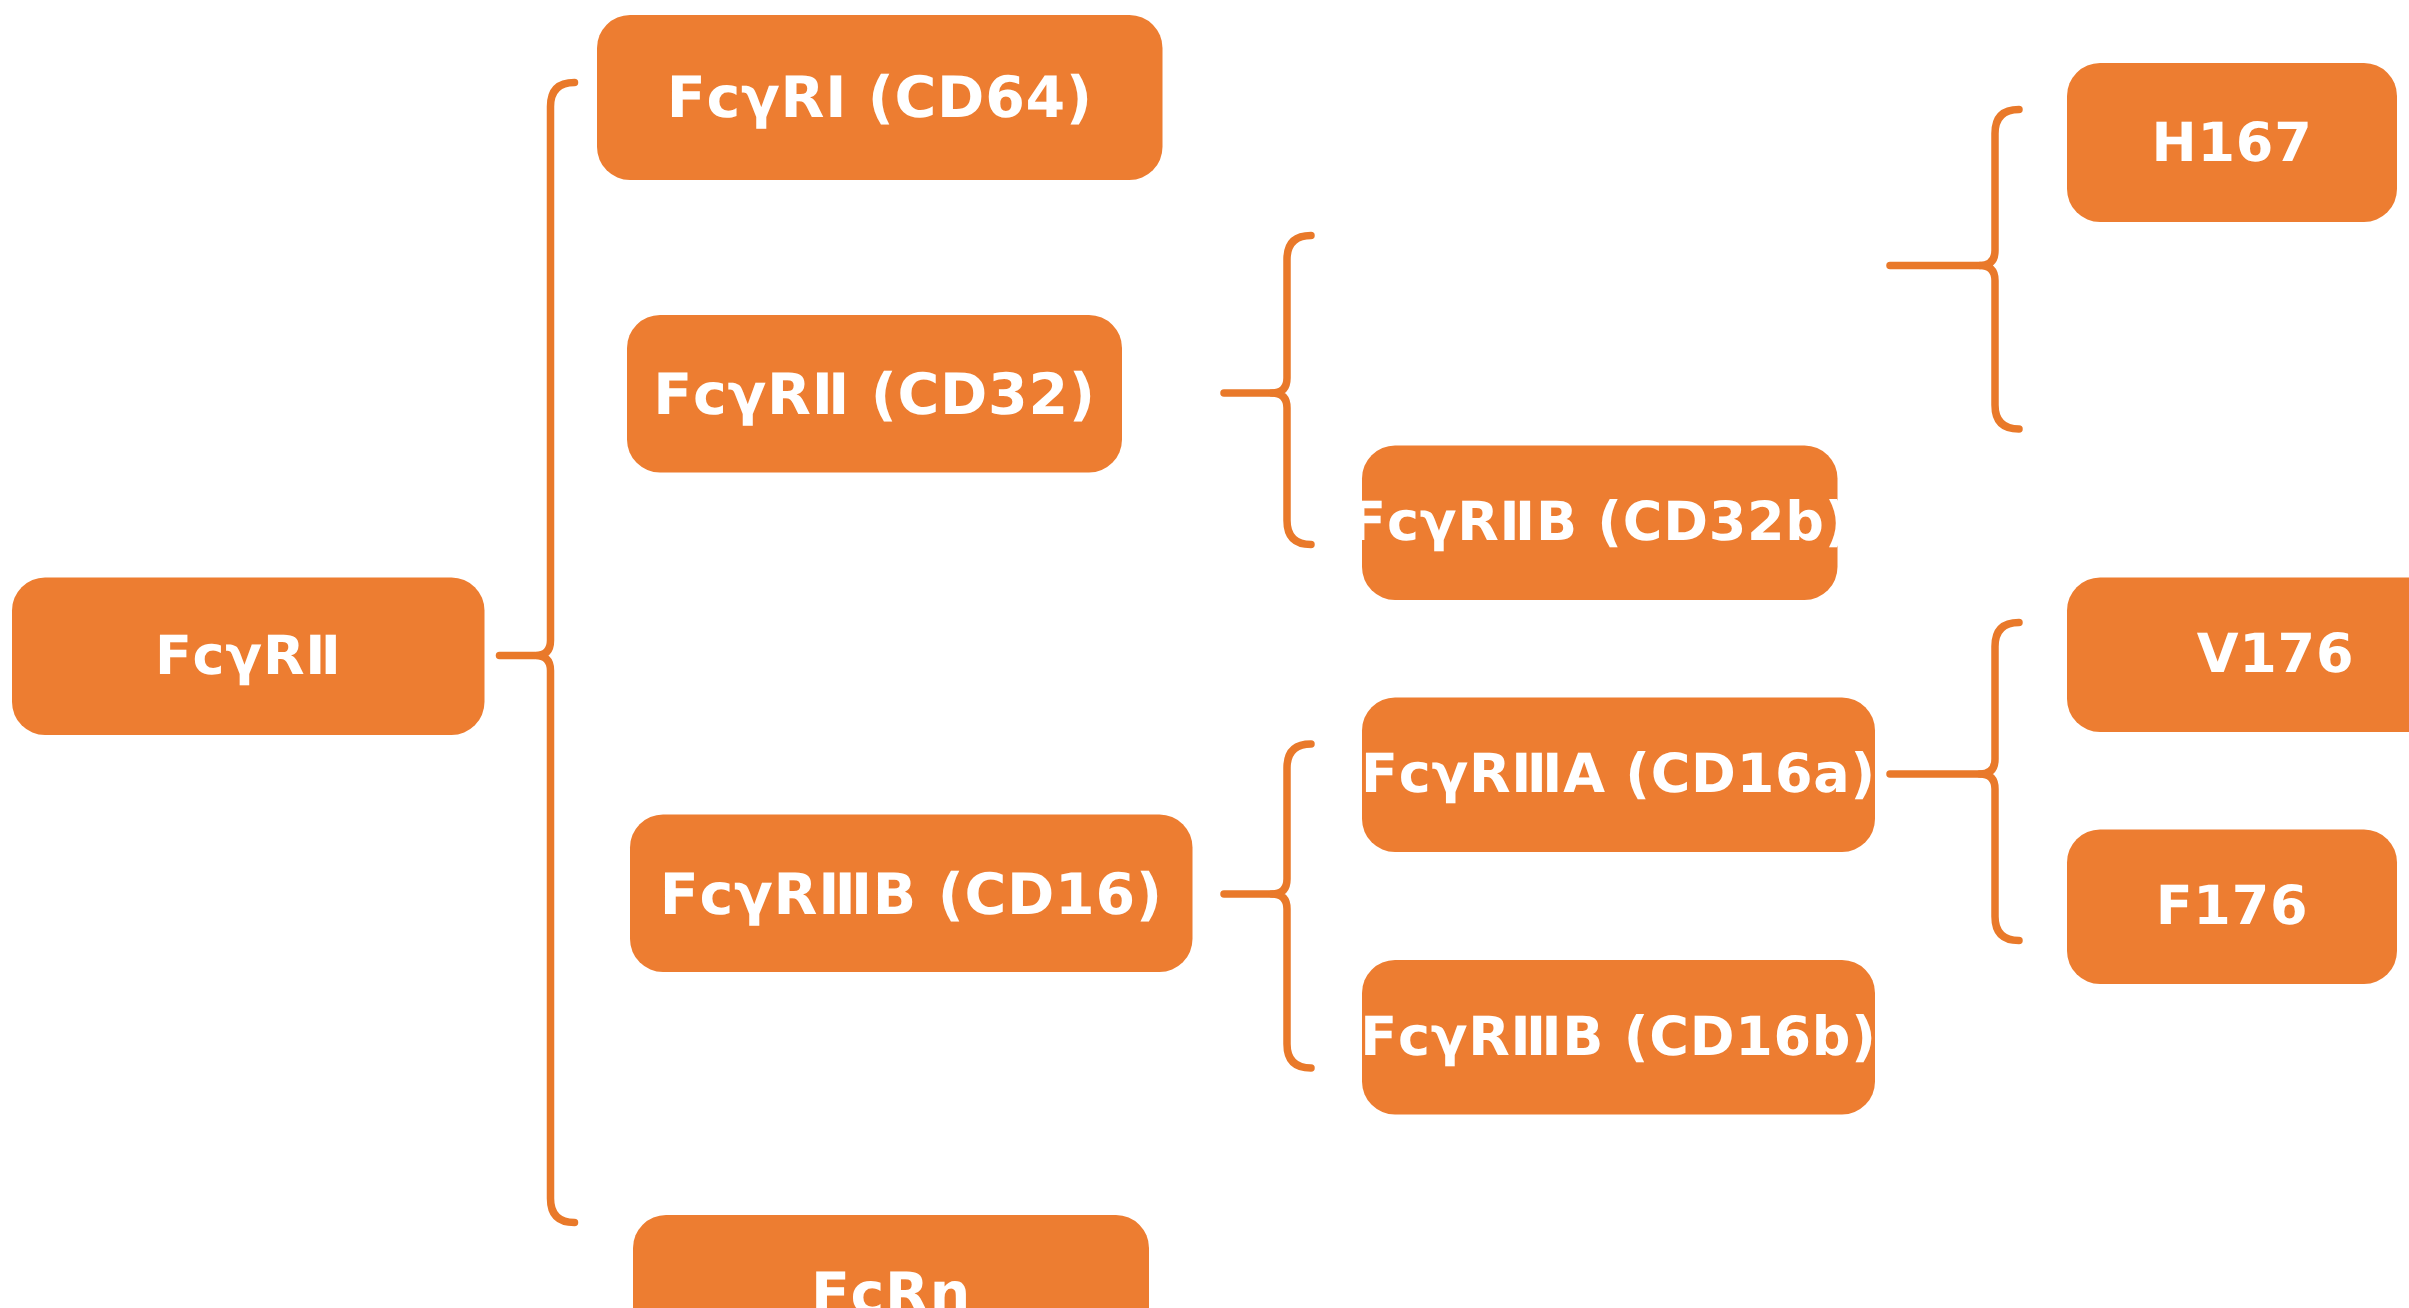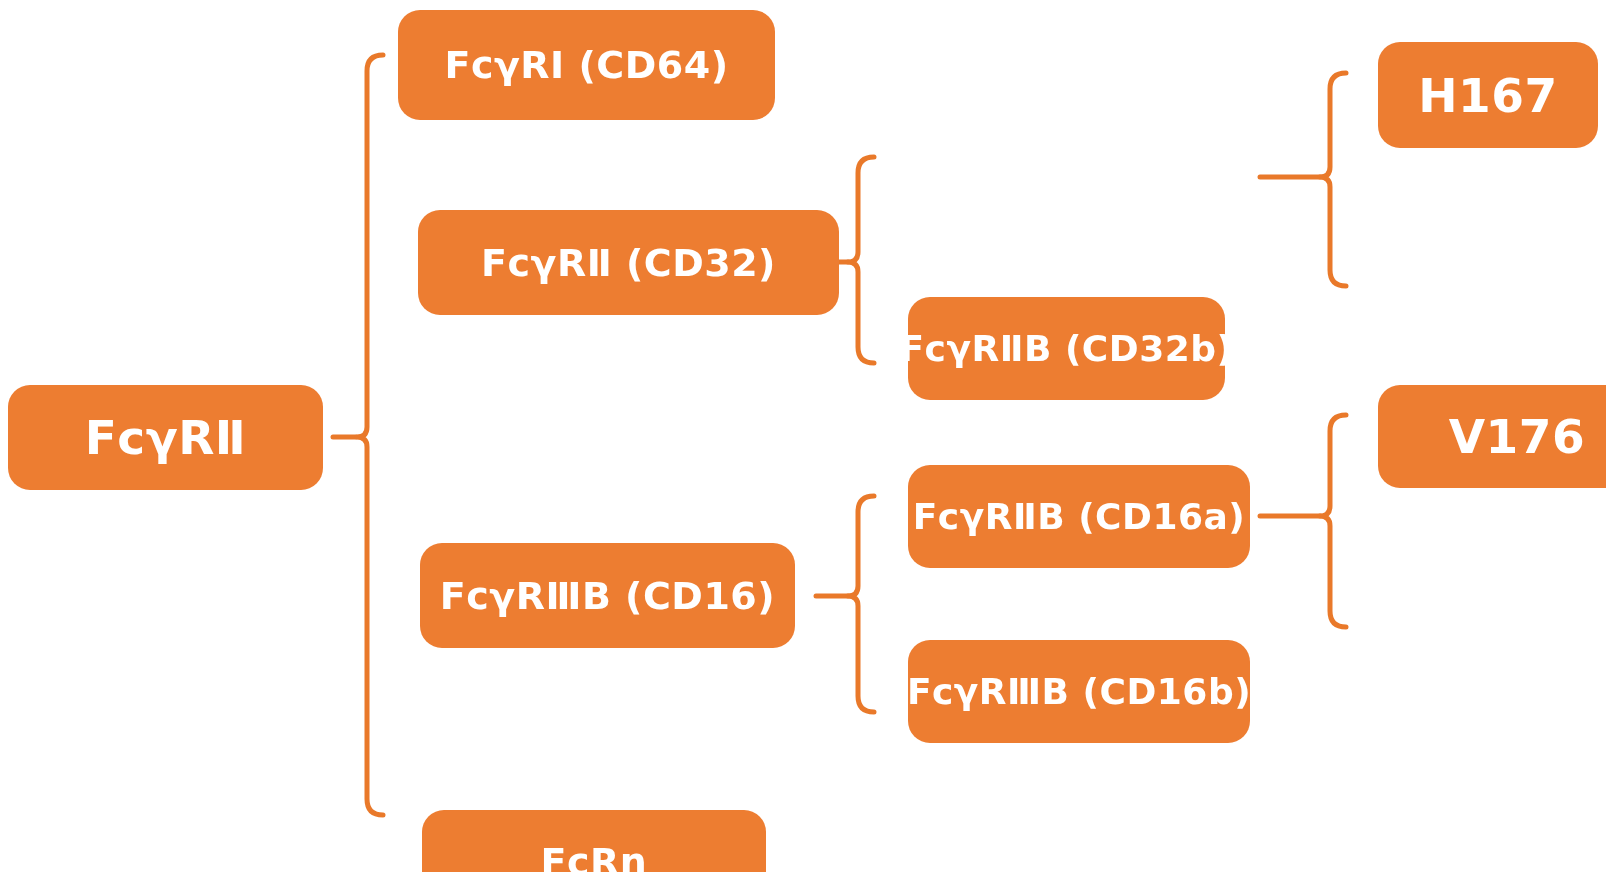--- a/index.html
+++ b/index.html
@@ -29,27 +29,27 @@
     display: flex;
     align-items: center;
     justify-content: center;
     font-weight: bold;
     font-size: 38px;
     letter-spacing: 0.5px;
     text-align: center;
     white-space: nowrap;
   }
   .node--mid { font-size: 36px; }
-  .node--big { font-size: 47px; }
+  .node--big { font-size: 36px; }
 
   
   .pos-root  { left: 8px;    top: 385px; width: 315px; height: 105px; }
   
   .pos-l2-0  { left: 398px;  top: 10px;  width: 377px; height: 110px; }
-  .pos-l2-1  { left: 418px;  top: 210px; width: 421px; height: 105px; }
+  .pos-l2-1  { left: 418px;  top: 210px; width: 330px; height: 105px; }
   .pos-l2-2  { left: 420px;  top: 543px; width: 375px; height: 105px; }
   .pos-l2-3  { left: 422px;  top: 762px; width: 344px; height: 103px; margin-top: 48px; }
   
   .pos-l3-0  { left: 908px;  top: 125px; width: 342px; height: 105px; }
   .pos-l3-1  { left: 908px;  top: 297px; width: 317px; height: 103px; }
   .pos-l3-2  { left: 908px;  top: 465px; width: 342px; height: 103px; }
   .pos-l3-3  { left: 908px;  top: 640px; width: 342px; height: 103px; }
   
   .pos-l4-0  { left: 1378px; top: 42px;  width: 220px; height: 106px; }
   .pos-l4-1  { left: 1378px; top: 208px; width: 220px; height: 107px; }
@@ -82,19 +82,20 @@
   </svg>
 
   <div class="node node--big pos-root">FcγRⅡ</div>
 
   <div class="node pos-l2-0">FcγRⅠ (CD64)</div>
   <div class="node pos-l2-1">FcγRⅡ (CD32)</div>
   <div class="node pos-l2-2">FcγRⅢB (CD16)</div>
   <div class="node pos-l2-3">FcRn</div>
 
   <div class="node node--mid pos-l3-1">FcγRⅡB (CD32b)</div>
-  <div class="node node--mid pos-l3-2">FcγRⅡB (CD16a)</div>
+  <div class="node node--mid pos-l3-2">FcγRⅢA (CD16a)</div>
   <div class="node node--mid pos-l3-3">FcγRⅢB (CD16b)</div>
 
   <div class="node node--big pos-l4-0">H167</div>
   <div class="node node--big pos-l4-2">V176</div>
+  <div class="node node--big pos-l4-3">F176</div>
 
 </div>
 
 </body></html>

